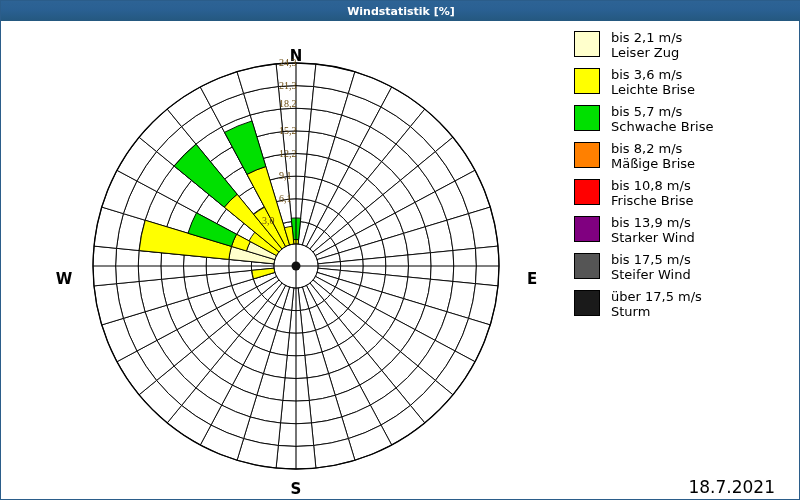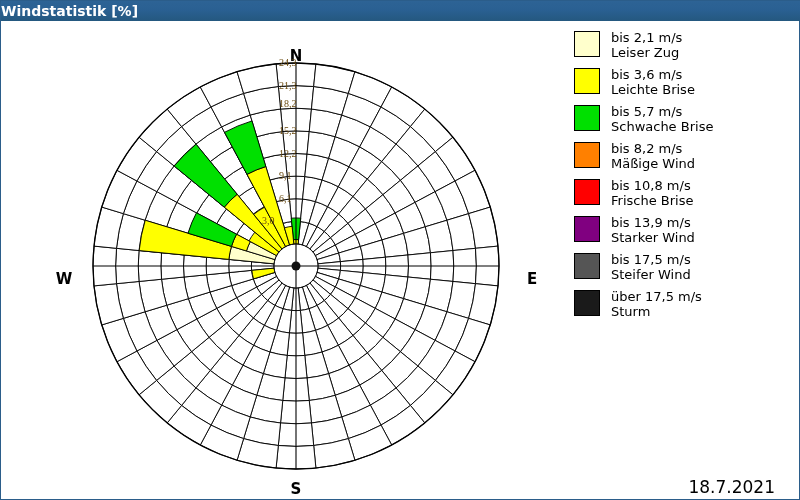--- a/index.html
+++ b/index.html
@@ -13,22 +13,22 @@
     position:relative;width:800px;height:500px;
     box-sizing:border-box;
     border:1px solid #2b5d8a;
     background:#ffffff;
   }
   
   #titlebar{
     position:absolute;left:0;top:0;width:800px;height:20px;
     background:linear-gradient(to bottom,#2d6395 0%,#2a6092 45%,#24587f 100%);
     color:#ffffff;
-    font-size:14px;font-weight:bold;
-    display:flex;align-items:center;
+    font-size:11px;font-weight:bold;
+    display:flex;align-items:center;justify-content:center;
     letter-spacing:0px;
   }
   
   #client{
     position:absolute;left:1px;top:20px;width:797px;height:478px;
     background:#ffffff;
   }
   
   #plot{
     position:absolute;left:0px;top:0px;width:560px;height:470px;
@@ -396,21 +396,21 @@
         <div class="leg-row">
           <div class="leg-swatch" style="background: rgb(255, 255, 0);"></div>
           <div class="leg-text"><span>bis 3,6 m/s</span><span class="l2">Leichte Brise</span></div>
         </div>
         <div class="leg-row">
           <div class="leg-swatch" style="background: rgb(0, 224, 0);"></div>
           <div class="leg-text"><span>bis 5,7 m/s</span><span class="l2">Schwache Brise</span></div>
         </div>
         <div class="leg-row">
           <div class="leg-swatch" style="background: rgb(255, 128, 0);"></div>
-          <div class="leg-text"><span>bis 8,2 m/s</span><span class="l2">Mäßige Wind</span></div>
+          <div class="leg-text"><span>bis 8,2 m/s</span><span class="l2">Mäßige Brise</span></div>
         </div>
         <div class="leg-row">
           <div class="leg-swatch" style="background: rgb(255, 0, 0);"></div>
           <div class="leg-text"><span>bis 10,8 m/s</span><span class="l2">Frische Brise</span></div>
         </div>
         <div class="leg-row">
           <div class="leg-swatch" style="background: rgb(128, 0, 128);"></div>
           <div class="leg-text"><span>bis 13,9 m/s</span><span class="l2">Starker Wind</span></div>
         </div>
         <div class="leg-row">

